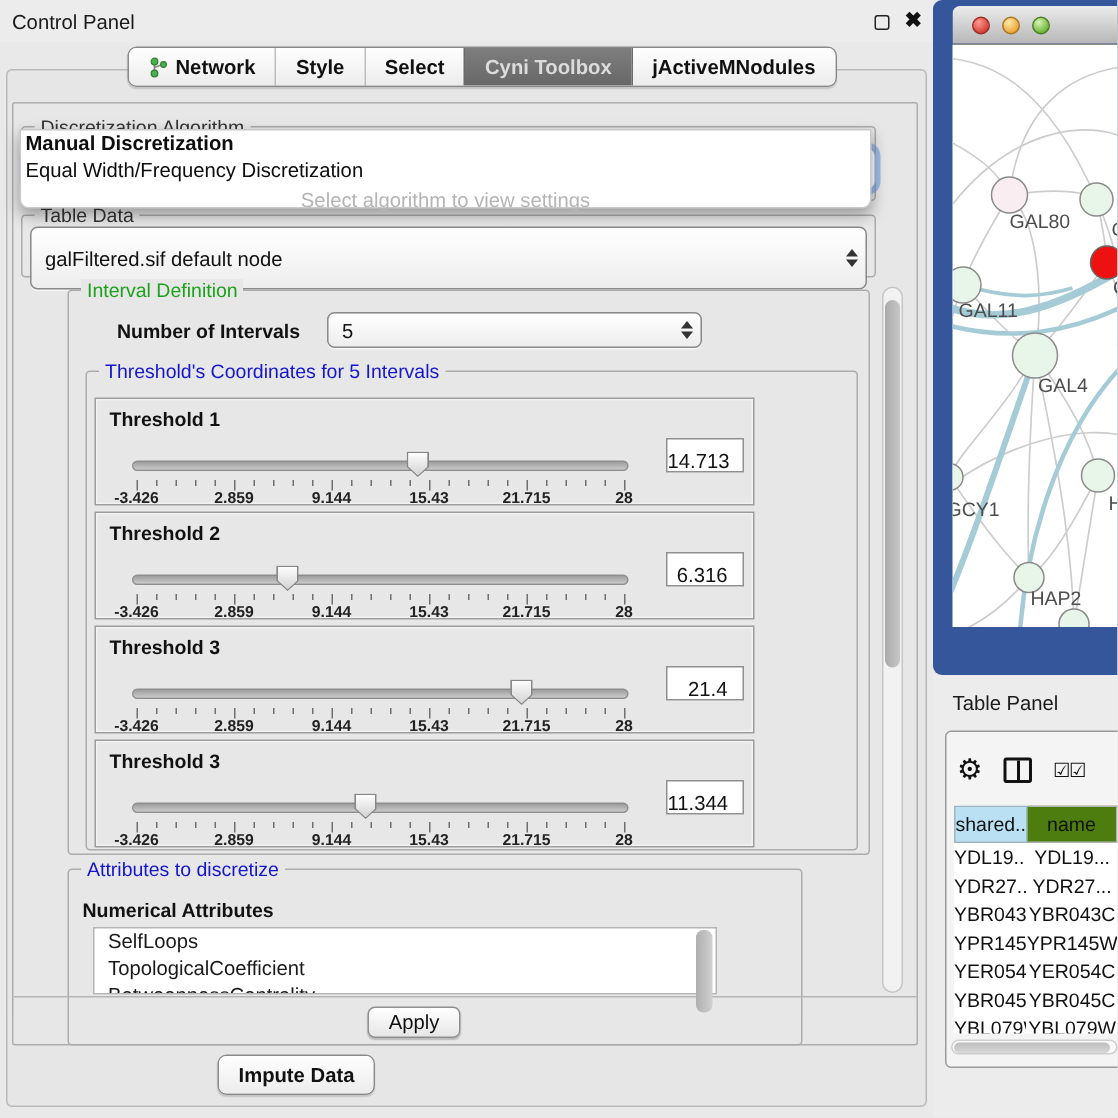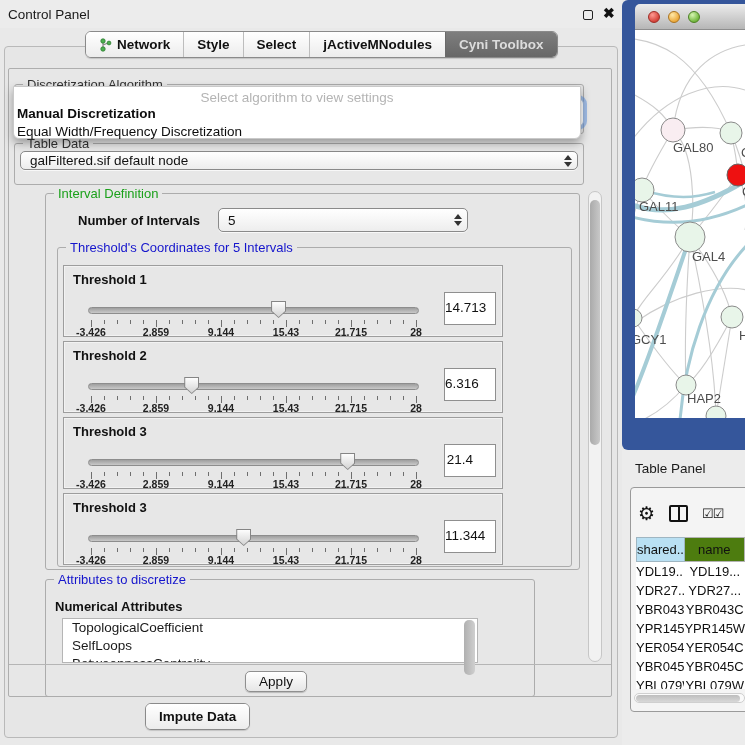--- a/index.html
+++ b/index.html
@@ -69,23 +69,23 @@
               background:linear-gradient(#9e9e9e,#c9c9c9); border:1px solid #8d8d8d; }
   .th-thumb { position:absolute; top:35px; width:15px; height:17px; background:#858585;
               clip-path:polygon(0 0,100% 0,100% 60%,50% 100%,0 60%); }
   .th-thumb i { position:absolute; left:1px; top:1px; width:13px; height:15px; display:block;
               background:linear-gradient(#fdfdfd,#d3d3d3);
               clip-path:polygon(0 0,100% 0,100% 60%,50% 100%,0 60%); }
   .tick { position:absolute; width:1px; background:#6e6e6e; top:54px; }
   .tick.major { height:7px; } .tick.minor { height:4px; }
   .tick-lab { position:absolute; top:60px; font-size:10.5px; font-weight:bold; color:#222;
               transform:translateX(-50%); white-space:nowrap; }
-  .th-value { position:absolute; left:380px; top:26px; width:52px; height:33px; background:#fff;
+  .th-value { position:absolute; left:380px; top:26px; width:52px; height:23px; background:#fff;
               border:1px solid #8f8f8f; font-size:13.5px; color:#111; text-align:right;
-              line-height:29px; padding-right:22px; }
+              line-height:29px; padding-right:10px; }
 
   
   #attr-list { left:62px; top:618px; width:416px; height:45px; background:#fff;
                border:1px solid #b5b5b5; overflow:hidden; z-index:2; }
   .attr-item { font-size:13.5px; color:#1a1a1a; padding-left:9px; line-height:18px; white-space:nowrap; }
   #attr-scroll { left:464px; top:620px; width:11px; height:55px; border-radius:5px;
                background:linear-gradient(90deg,#b0b0b0,#cfcfcf); z-index:3; }
 
   #apply-row-line { left:9px; top:664px; width:602px; height:1px; background:#b5b5b5; }
   #apply-btn { left:245px; top:671px; width:62px; height:21px; border:1px solid #8f8f8f; border-radius:5px;
@@ -151,50 +151,50 @@
           <circle cx="10" cy="5" r="1.9" fill="#4caf50" stroke="#2f7d32" stroke-width=".8"></circle>
         </svg>
         <span>Network</span>
       </div>
       <div class="seg">
         <span>Style</span>
       </div>
       <div class="seg">
         <span>Select</span>
       </div>
+      <div class="seg sel">
+        <span>Cyni Toolbox</span>
+      </div>
       <div class="seg">
         <span>jActiveMNodules</span>
-      </div>
-      <div class="seg sel">
-        <span>Cyni Toolbox</span>
       </div>
     </div>
 
   <div class="abs group" id="algo-group" style="left:14px;top:84px;width:570px;height:50px;">
     <span class="gtitle dark">Discretization Algorithm</span>
   </div>
   <div class="abs" id="algo-combo-ghost">
     <div class="stepper" style="position:absolute;right:2px;top:0;height:27px;">
       <span class="tri-up"></span>
       <span class="tri-down"></span>
     </div>
   </div>
 
   <div class="abs" id="algo-popup">
-    <div id="algo-ph">Select algorithm to view settings</div>
     <div id="algo-items">
         <div class="popup-item bold">Manual Discretization</div>
         <div class="popup-item">Equal Width/Frequency Discretization</div>
       </div>
+    <div id="algo-ph">Select algorithm to view settings</div>
   </div>
 
   <div class="abs group" style="left:14px;top:143px;width:570px;height:42px;">
     <span class="gtitle dark">Table Data</span>
   </div>
-  <div class="abs combo" style="left:20px;top:151px;width:558px;height:19px;">
+  <div class="abs combo" style="left:20px;top:151px;width:558px;height:42px;">
     <span class="val">galFiltered.sif default node</span>
     <span class="stepper">
         <span class="tri-up"></span>
         <span class="tri-down"></span>
       </span>
   </div>
 
   <div class="abs" id="scrollbar-v">
       <div class="thumb"></div>
     </div>
@@ -374,22 +374,22 @@
         </div>
         <div class="th-value">11.344</div>
       </div>
     </div>
 
   <div class="abs group" style="left:45px;top:579px;width:490px;height:118px;">
     <span class="gtitle blue">Attributes to discretize</span>
   </div>
   <div class="abs" style="left:55px;top:599px;font-size:13px;font-weight:bold;color:#111;z-index:2;">Numerical Attributes</div>
   <div class="abs" id="attr-list">
+      <div class="attr-item">SelfLoops</div>
       <div class="attr-item">TopologicalCoefficient</div>
-      <div class="attr-item">SelfLoops</div>
       <div class="attr-item">BetweennessCentrality</div>
     </div>
   <div class="abs" id="attr-scroll"></div>
 
   <div class="abs" id="apply-row-line"></div>
   <div class="abs" id="apply-btn">Apply</div>
 
   <div class="abs pill" id="bottom-tabs">
       <div class="seg">
         <span>Impute Data</span>

